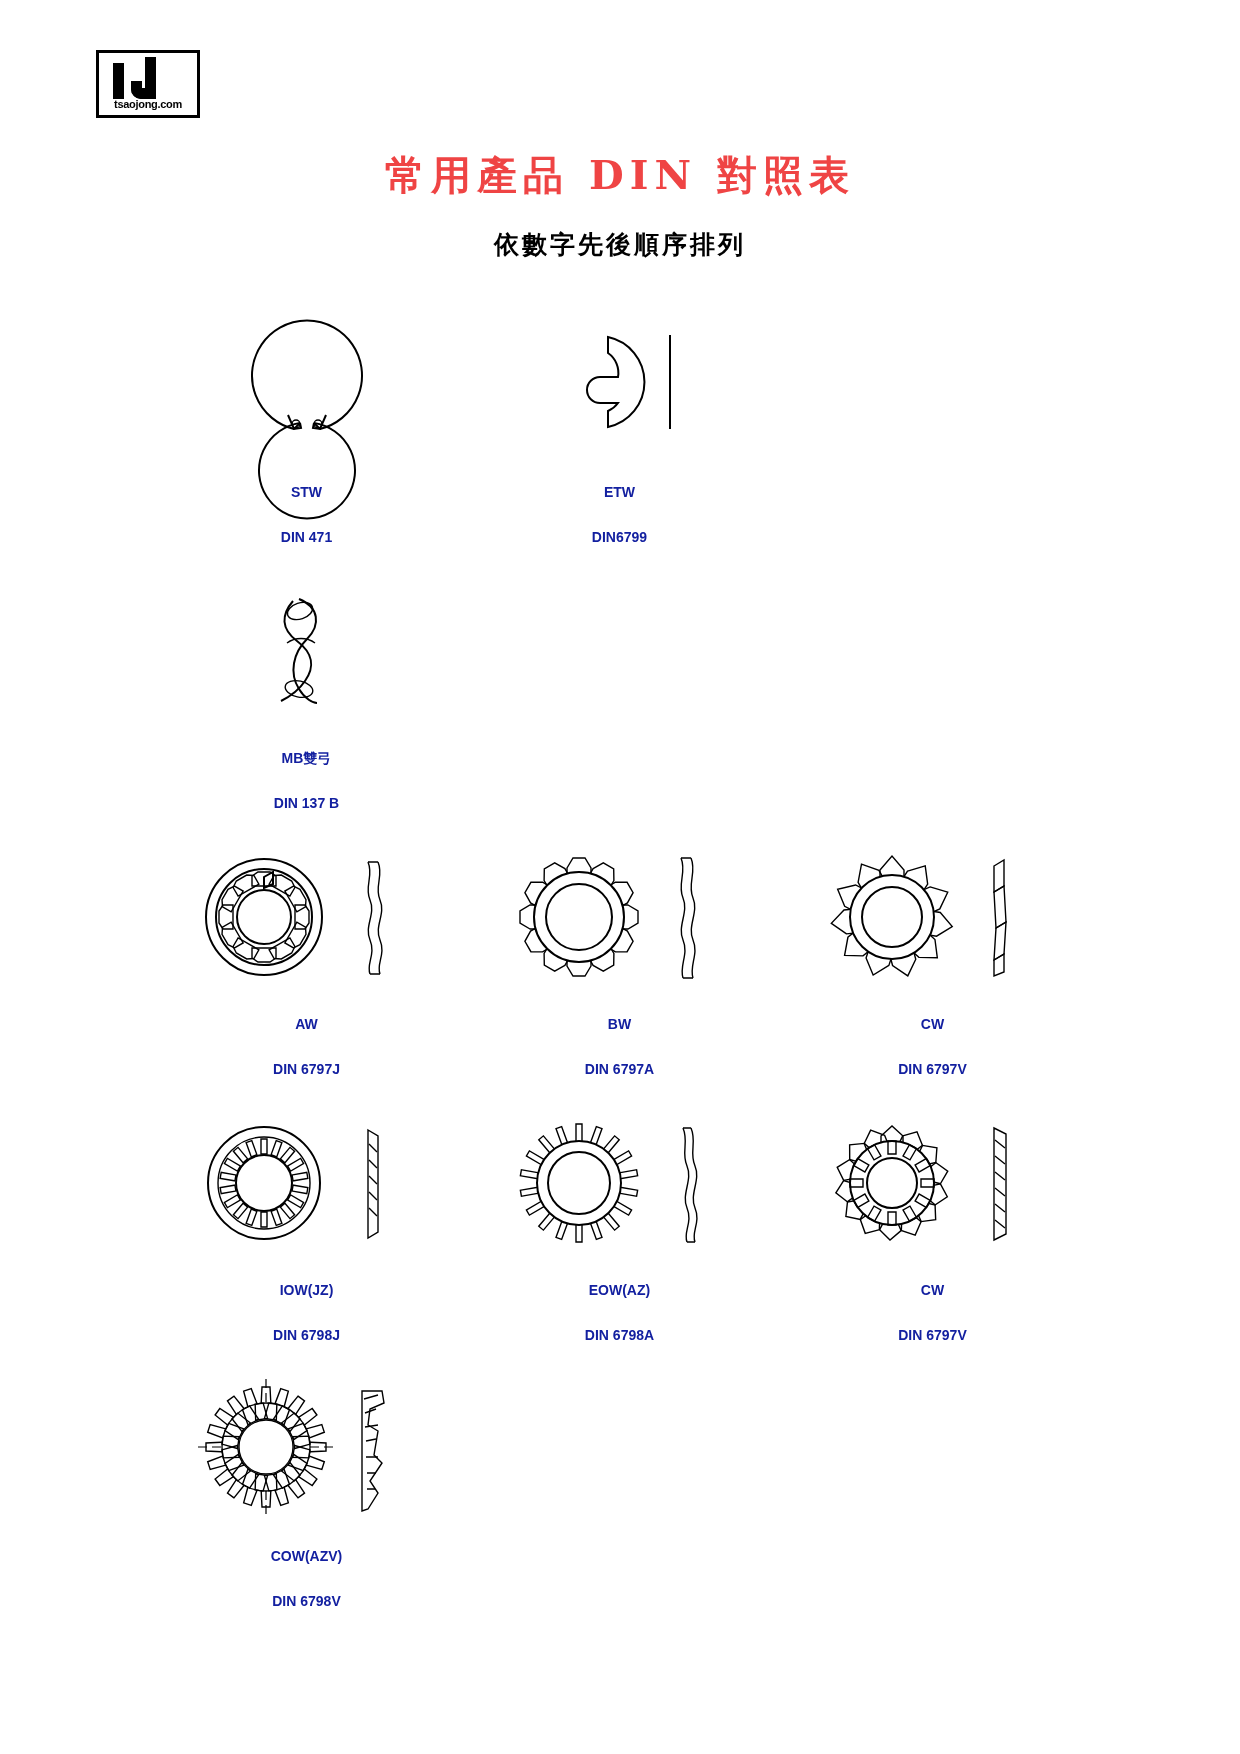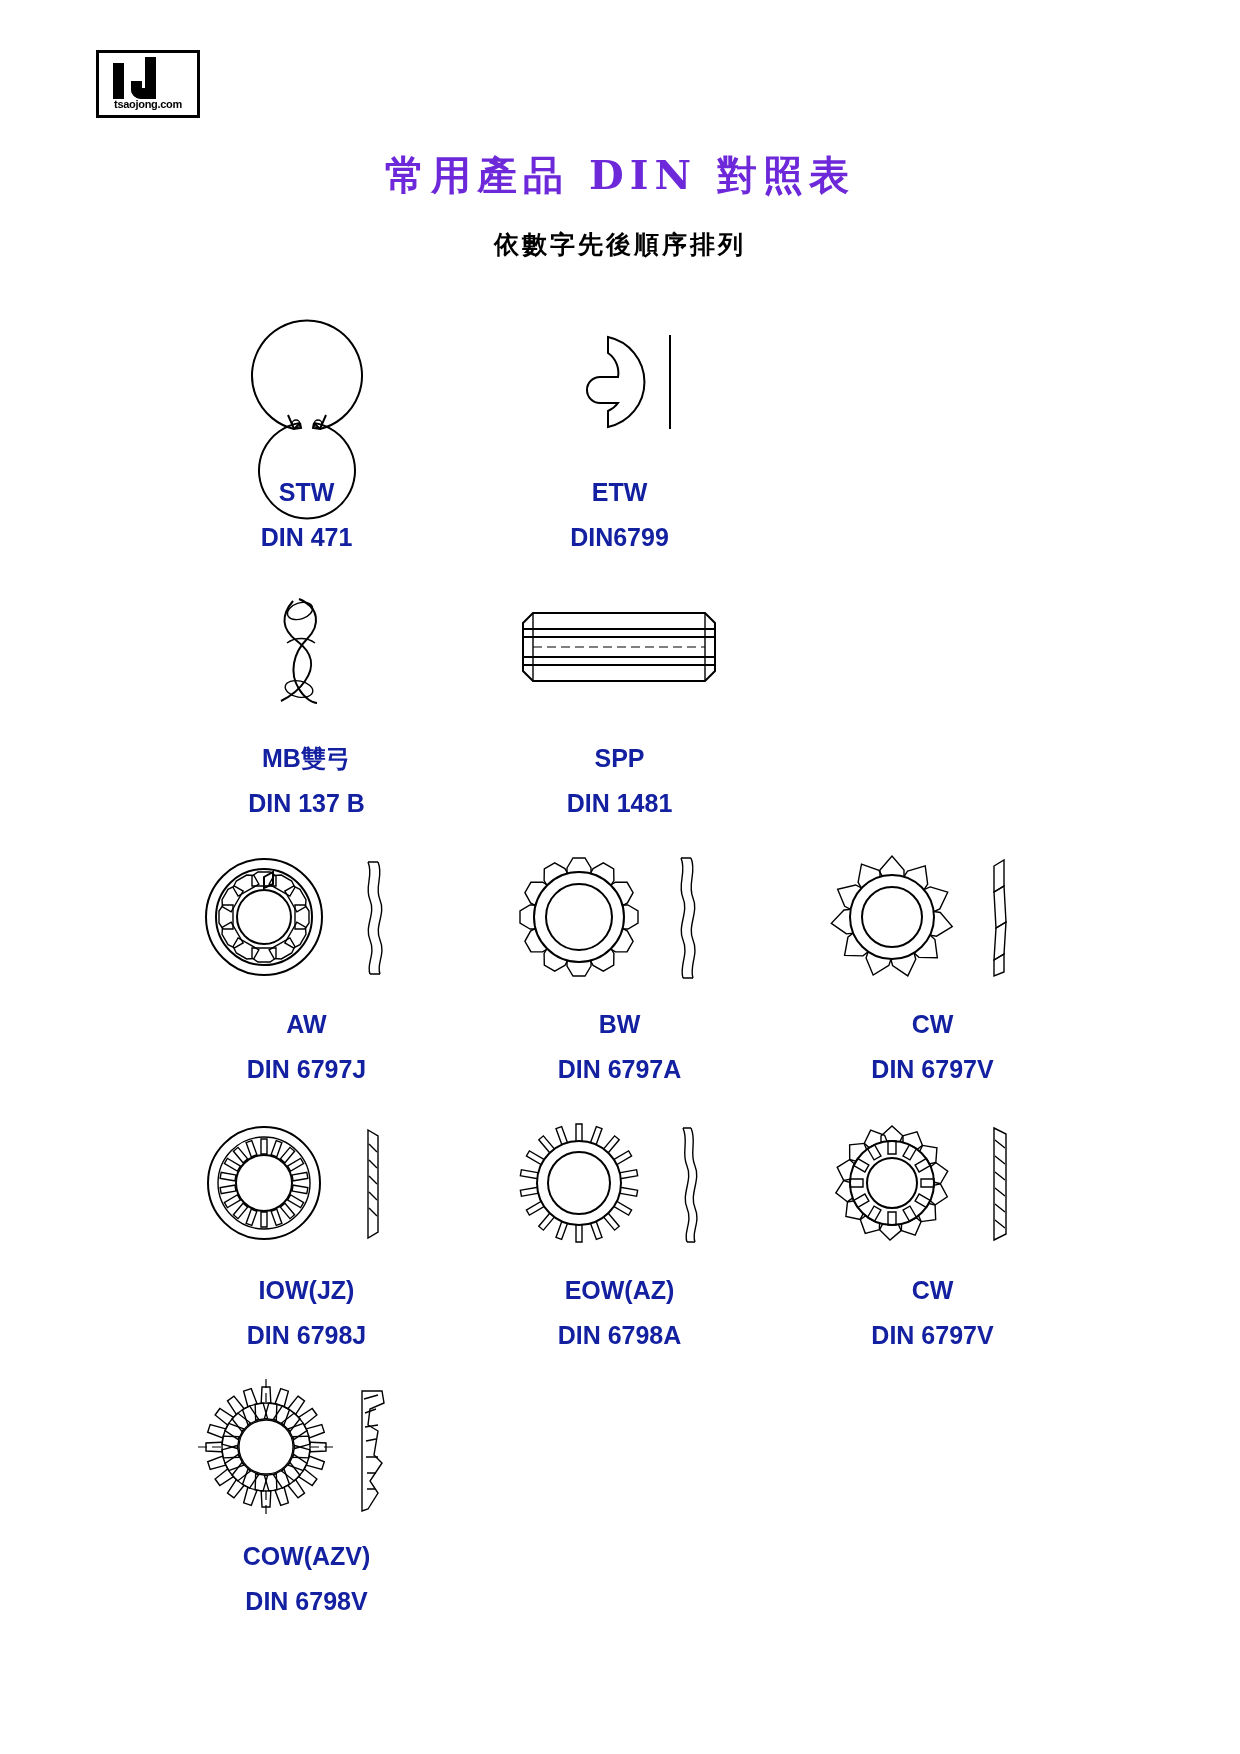--- a/index.html
+++ b/index.html
@@ -85,21 +85,21 @@
   #title-main {
     position: absolute;
     left: 0;
     right: 0;
     top: 148px;
     text-align: center;
     font-family: "DejaVu Serif", serif;
     font-size: 40px;
     font-weight: bold;
     letter-spacing: 6px;
-    color: #6d28d9;
+    color: #ef4444;
   }
   #title-sub {
     position: absolute;
     left: 0;
     right: 0;
     top: 228px;
     text-align: center;
     font-family: "DejaVu Serif", serif;
     font-size: 25px;
     font-weight: bold;
@@ -129,21 +129,21 @@
     height: 170px;
     display: flex;
     align-items: center;
     justify-content: center;
     width: 100%;
   }
   .caption {
     text-align: center;
     color: #1320a0;
     font-weight: bold;
-    font-size: 25px;
+    font-size: 14px;
     line-height: 25px;
     margin-top: 10px;
     font-family: "Liberation Sans", sans-serif;
   }
   .caption .name { display: block; }
   .caption .din  { display: block; margin-top: 20px; }
   svg { display: block; overflow: visible; }
   .ln { fill: none; stroke: #000; stroke-width: 2; }
   .ln-thin { fill: none; stroke: #000; stroke-width: 1.4; }
   .fillw { fill: #fff; stroke: #000; stroke-width: 2; }
@@ -223,34 +223,20 @@
           <ellipse class="ln-thin" cx="62" cy="108" rx="14" ry="8" transform="rotate(12 62 108)"></ellipse>
           <path class="ln-thin" d="M50 62 C58 56 70 56 78 62"></path>
         </svg>
       </div>
       <div class="caption">
         <span class="name">MB雙弓</span>
         <span class="din">DIN 137 B</span>
       </div>
     </div>
 
-    <div class="cell">
-      <div class="art">
-        <svg width="230" height="120" viewBox="0 0 230 120">
-          <path class="ln" d="M18 32 L28 22 L200 22 L210 32 L210 80 L200 90 L28 90 L18 80 Z"></path>
-          <path class="ln" d="M18 38 L210 38 M18 46 L210 46 M18 66 L210 66 M18 74 L210 74"></path>
-          <path class="dash" d="M28 56 L200 56"></path>
-          <path class="ln-thin" d="M28 22 L28 90 M200 22 L200 90"></path>
-        </svg>
-      </div>
-      <div class="caption">
-        <span class="name">SPP</span>
-        <span class="din">DIN 1481</span>
-      </div>
-    </div>
 
   </div>
 
   <div class="row">
 
     <div class="cell">
       <div class="art">
         <svg width="230" height="150" viewBox="0 0 230 150">
           <circle class="ln" cx="72" cy="75" r="58"></circle>
           <circle class="ln" cx="72" cy="75" r="48"></circle>

